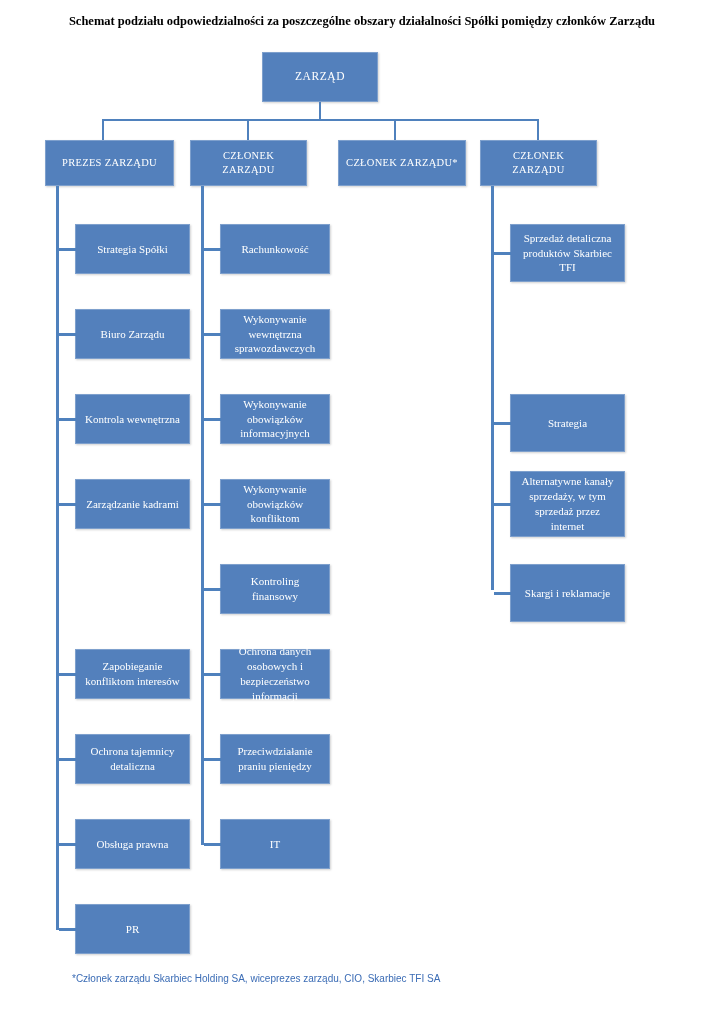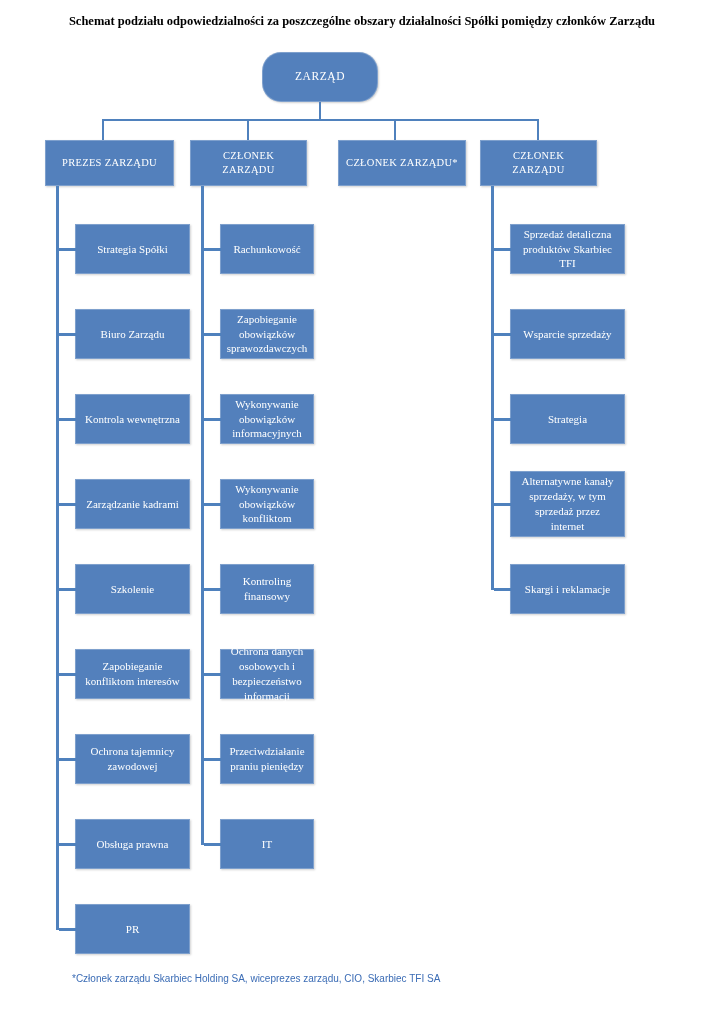--- a/index.html
+++ b/index.html
@@ -32,38 +32,38 @@
     justify-content: center;
     text-align: center;
     font-size: 11px;
     line-height: 1.35;
     padding: 3px 7px;
     border: 1px solid rgba(255,255,255,0.25);
     box-shadow: 1px 1px 2px rgba(0,0,0,0.18);
   }
   .root {
     left: 262px; top: 52px; width: 116px; height: 50px;
-    font-size: 11.5px; letter-spacing: 0.6px; border-radius: 19px;
+    font-size: 11.5px; letter-spacing: 0.6px;
   }
   .level2 {
     top: 140px; height: 46px;
     font-size: 10.5px; letter-spacing: 0.3px;
   }
   .child::before {
     content: "";
     position: absolute;
     left: -17px;
     top: calc(50% - 1.5px);
     width: 17px;
     height: 3px;
     background: var(--line, #4f81bd);
   }
   .c1 { left: 75px;  width: 115px; height: 50px; }
-  .c2 { left: 220px; width: 94px; height: 50px; }
-  .c4 { left: 510px; width: 115px; height: 50px; }
+  .c2 { left: 220px; width: 110px; height: 50px; }
+  .c4 { left: 510px; width: 115px; height: 58px; }
   .line {
     position: absolute;
     background: var(--line, #4f81bd);
   }
   .footnote {
     position: absolute;
     left: 72px;
     top: 973px;
     font-family: "Liberation Sans", sans-serif;
     font-size: 10px;
@@ -92,36 +92,34 @@
   <div class="box level2" style="left:480px;width:117px">CZŁONEK ZARZĄDU</div>
 
   <div class="line" style="left:56px;top:186px;width:3px;height:744px"></div>
   <div class="line" style="left:201px;top:186px;width:3px;height:659px"></div>
   <div class="line" style="left:491px;top:186px;width:3px;height:404px"></div>
 
   <div class="box child c1" style="top:224px">Strategia Spółki</div>
   <div class="box child c1" style="top:309px">Biuro Zarządu</div>
   <div class="box child c1" style="top:394px">Kontrola wewnętrzna</div>
   <div class="box child c1" style="top:479px">Zarządzanie kadrami</div>
-  <div class="box child c1" style="top:564px">Szkolenie</div>
   <div class="box child c1" style="top:649px">Zapobieganie konfliktom interesów</div>
-  <div class="box child c1" style="top:734px">Ochrona tajemnicy zawodowej</div>
+  <div class="box child c1" style="top:734px">Ochrona tajemnicy detaliczna</div>
   <div class="box child c1" style="top:819px">Obsługa prawna</div>
   <div class="box child c1" style="top:904px">PR</div>
 
   <div class="box child c2" style="top:224px">Rachunkowość</div>
-  <div class="box child c2" style="top:309px">Zapobieganie obowiązków sprawozdawczych</div>
+  <div class="box child c2" style="top:309px">Wykonywanie wewnętrzna sprawozdawczych</div>
   <div class="box child c2" style="top:394px">Wykonywanie obowiązków informacyjnych</div>
   <div class="box child c2" style="top:479px">Wykonywanie obowiązków konfliktom</div>
   <div class="box child c2" style="top:649px">Ochrona danych osobowych i bezpieczeństwo informacji</div>
   <div class="box child c2" style="top:564px">Kontroling finansowy</div>
   <div class="box child c2" style="top:734px">Przeciwdziałanie praniu pieniędzy</div>
   <div class="box child c2" style="top:819px">IT</div>
 
   <div class="box child c4" style="top:224px">Sprzedaż detaliczna produktów Skarbiec TFI</div>
-  <div class="box child c4" style="top:309px">Wsparcie sprzedaży</div>
   <div class="box child c4" style="top:394px">Strategia</div>
   <div class="box child c4" style="top:471px;height:66px">Alternatywne kanały sprzedaży, w tym sprzedaż przez internet</div>
   <div class="box child c4" style="top:564px">Skargi i reklamacje</div>
 
   <div class="footnote">*Członek zarządu Skarbiec Holding SA, wiceprezes zarządu, CIO, Skarbiec TFI SA</div>
 
 </div>
 
 </body></html>

